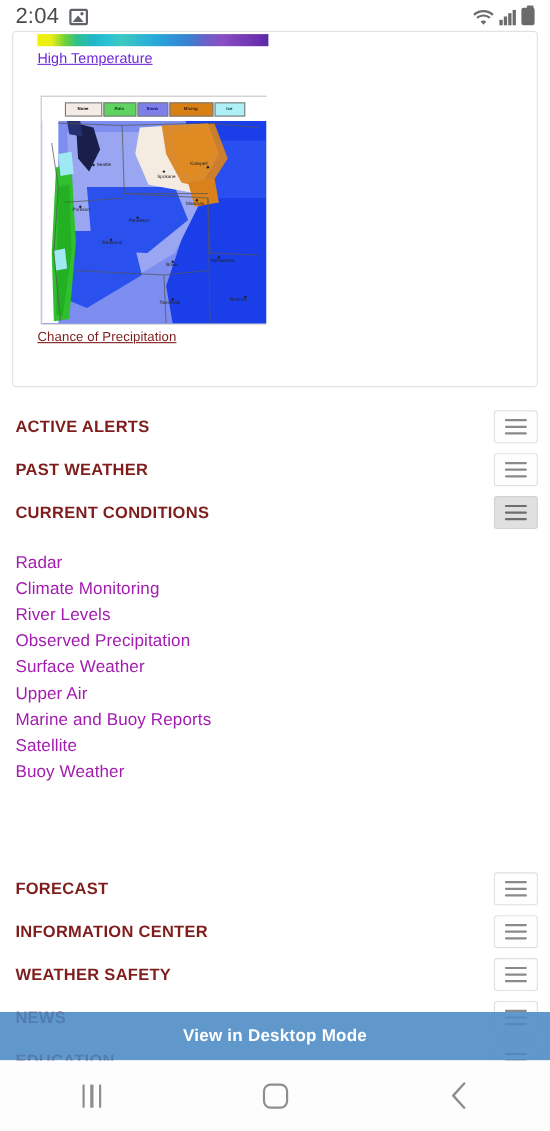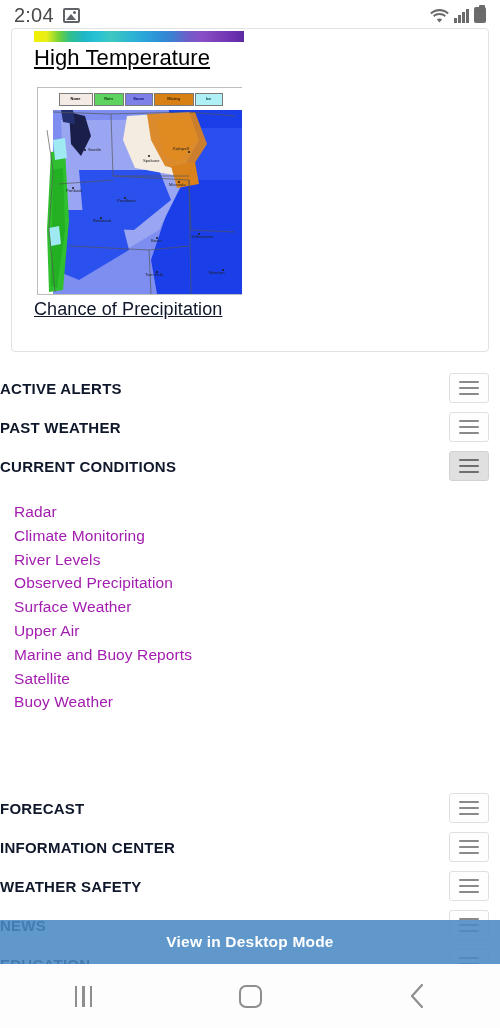--- a/index.html
+++ b/index.html
@@ -40,52 +40,52 @@
     border:1px solid #e2e2e2; border-radius:4px; background:#fff; overflow:hidden;
   }
   .prev-strip {
     position:absolute; left:22px; top:2px; width:210px; height:11px;
     background:linear-gradient(90deg,#f2f000 0%,#e8ee18 6%,#6fd13a 12%,#2fc08a 17%,
       #1fb7c8 24%,#27c2d6 30%,#3ec8c0 37%,#2fb9cf 44%,#29a7da 52%,#2f8fd6 60%,
       #3d7fd0 66%,#6c5fc8 73%,#8a4fc4 80%,#7a3fb8 88%,#6a2fae 96%,#5a2aa0 100%);
   }
   .link-hi-temp {
     position:absolute; left:22px; top:16px;
-    font-size:22px; color:#000000; text-decoration:underline; cursor:pointer;
+    font-size:13px; color:#6d28d9; text-decoration:underline; cursor:pointer;
     letter-spacing:.1px;
   }
   
   .map-wrap { position:absolute; left:25px; top:58px; width:205px; height:208px;
               border:1px solid #bdbdbd; background:#fff; }
   .map-legend { position:absolute; left:0; top:0; width:205px; height:22px;
                 background:#fff; display:flex; align-items:center; justify-content:center; gap:1px; }
   .lg { height:13px; display:flex; align-items:center; justify-content:center;
         font-size:4px; font-weight:bold; color:#000; border:1px solid #7a7a7a;
         font-family:"Liberation Sans", sans-serif; line-height:1; overflow:hidden; }
   .lg.none { width:34px; background:#f4ece4; }
   .lg.rain { width:30px; background:#5fd35f; color:#063d06; }
   .lg.snow { width:28px; background:#7f7fe8; color:#0a0a6e; }
   .lg.mix  { width:40px; background:#d98014; color:#3a2000; }
   .lg.ice  { width:28px; background:#aef0f5; color:#06484e; }
   .map-img { position:absolute; left:1px; top:22px; width:203px; height:184px; overflow:hidden;
              background:#2244ee; }
   .map-img svg { display:block; }
   .link-precip {
     position:absolute; left:22px; top:270px;
-    font-size:18px; color:#0f172a; text-decoration:underline; cursor:pointer;
+    font-size:12px; color:#7f1d1d; text-decoration:underline; cursor:pointer;
     letter-spacing:.1px;
   }
 
   
   .sec-head {
     position:absolute; left:0; width:500px; height:39px;
     display:flex; align-items:center;
   }
   .sec-title {
-    font-size:15px; font-weight:bold; color:#0f172a;
+    margin-left:14px; font-size:15px; font-weight:bold; color:#7f1d1d;
     letter-spacing:.25px; text-transform:uppercase;text-align:right;
   }
   .burger {
     position:absolute; right:11px; top:4px; width:40px; height:30px;
     border:1px solid #e0e0e0; border-radius:3px; background:#fefefe;
     display:flex; flex-direction:column; align-items:center; justify-content:center; gap:4px;
     cursor:pointer;
   }
   .burger.active { background:#e0e0e0; border-color:#d2d2d2; }
   .burger i { display:block; width:20px; height:2px; background:#8a8a8a; border-radius:1px; }

